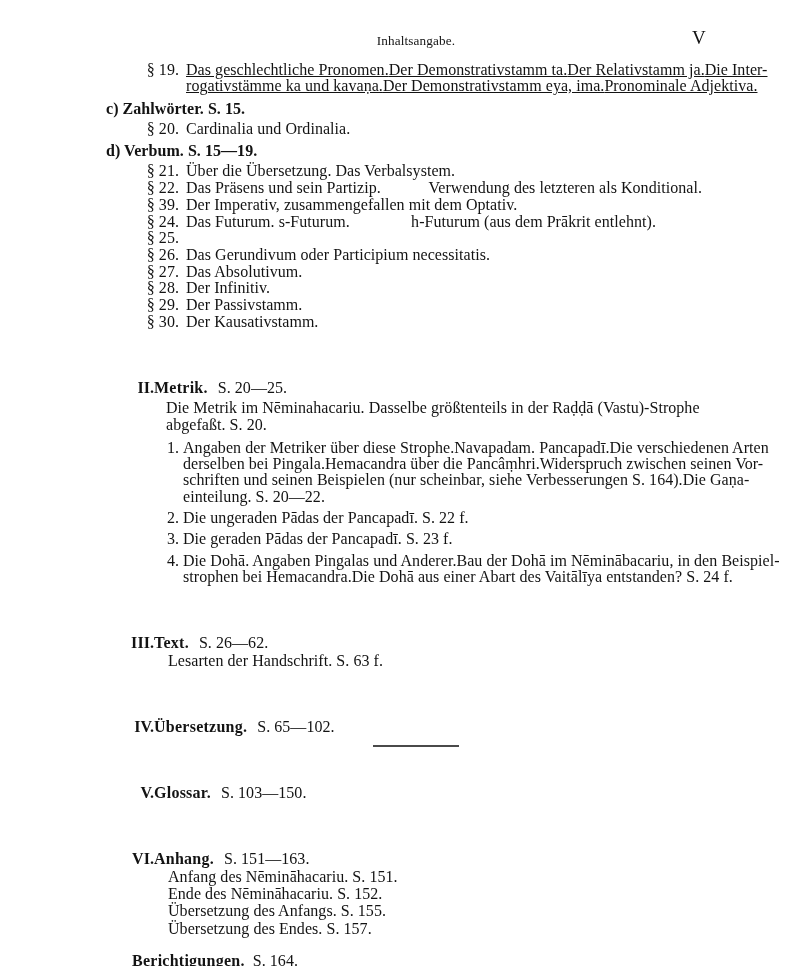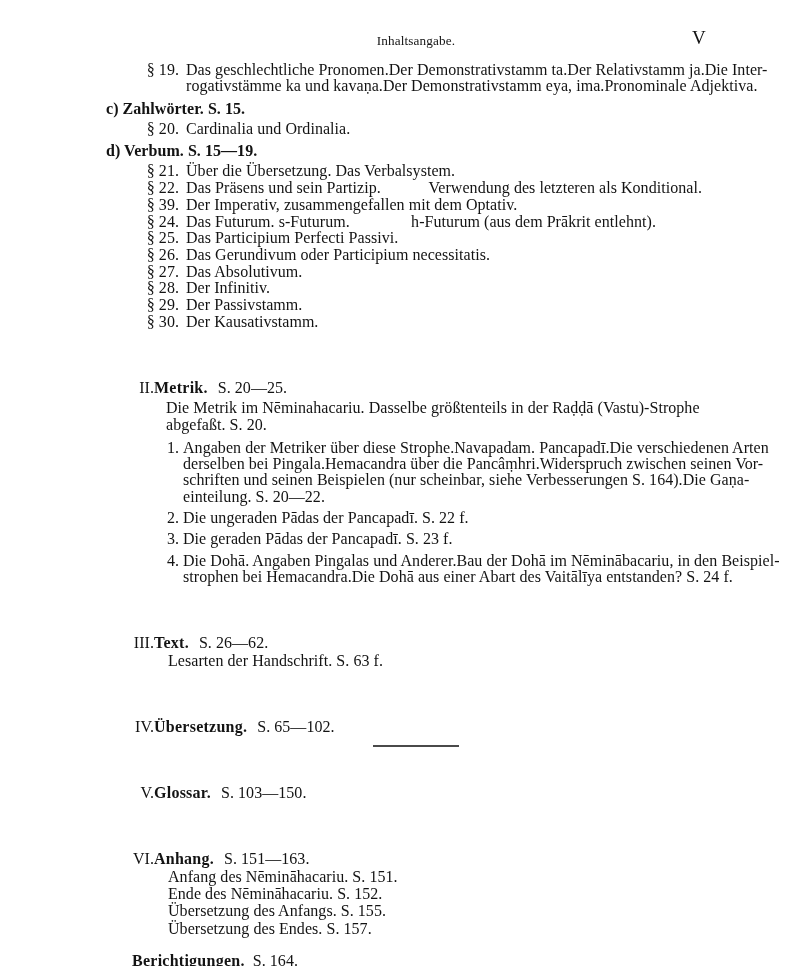--- a/index.html
+++ b/index.html
@@ -81,20 +81,21 @@
     flex: 1 1 auto;
     max-width: 521px;
   }
   .sec-body .l {
     display: block;
     white-space: nowrap;
   }
   .sec-body .l.justify {
     display: flex;
     width: 521px;
+    text-decoration: underline;
   }
   .sec-body .l.justify2 {
     display: flex;
     justify-content: space-between;
     width: 516px;
   }
 
   
   .letter-entry {
     margin-left: 90px;
@@ -109,20 +110,21 @@
     align-items: baseline;
     margin-top: 14px;
   }
   .div-num {
     flex: 0 0 auto;
     width: 33px;
     margin-left: 105px;
     text-align: right;
     padding-right: 0;
     box-sizing: border-box;
+    font-weight: bold;
   }
   .div-title {
     font-weight: bold;
     letter-spacing: 0.25px;
   }
   .div-pages {
     margin-left: 10px;
     margin-top: 36px;
   }
 
@@ -270,23 +272,20 @@
       <div class="sec-body">
         <span class="l justify2" style="width:470px;">
           <span>Das Futurum.   s-Futurum.</span>
           <span>h-Futurum (aus dem Prākrit entlehnt).</span>
         </span>
       </div>
     </div>
 
     <div class="entry sec">
       <div class="sec-num">§ 25.</div>
-      <div class="sec-body">
-        <span class="l">Das Participium Perfecti Passivi.</span>
-      </div>
     </div>
 
     <div class="entry sec">
       <div class="sec-num">§ 26.</div>
       <div class="sec-body">
         <span class="l">Das Gerundivum oder Participium necessitatis.</span>
       </div>
     </div>
 
     <div class="entry sec">

